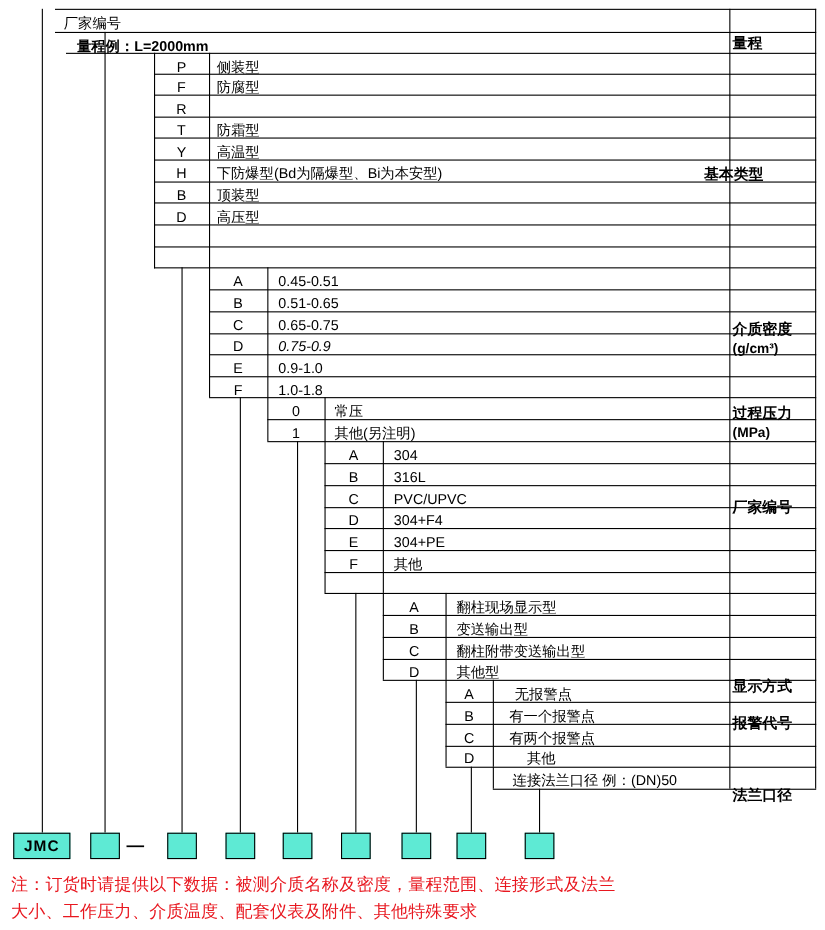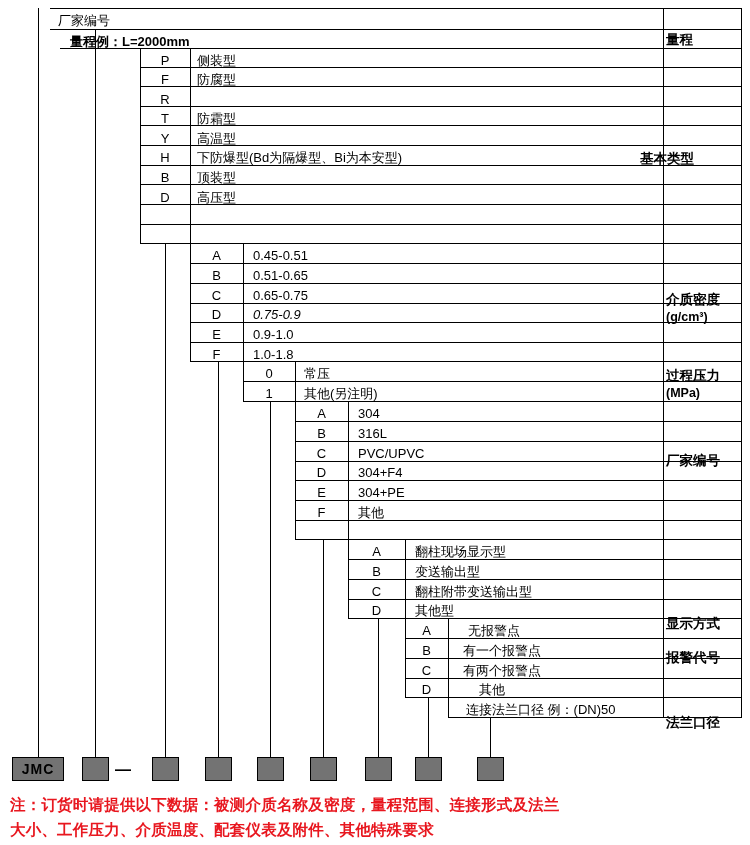--- a/index.html
+++ b/index.html
@@ -39,21 +39,21 @@
     line-height:17px;
     white-space:nowrap;
   }
   .grouplabel .sub{font-weight:bold;font-size:12.5px;}
 
   
   .bbox{
     position:absolute;
     border:1px solid #000;
     box-sizing:border-box;
-    background:#737373;
+    background:#5eead4;
   }
   .bbox.jmc{
     font-size:14px;
     font-weight:bold;
     text-align:center;
     line-height:23px;
     letter-spacing:1px;
   }
   .dash{
     position:absolute;
@@ -63,21 +63,21 @@
   }
 
   
   .note{
     position:absolute;
     left:10px;
     top:792px;
     width:735px;
     color:#e8171f;
     font-size:15.5px;
-    font-weight:bold;
+    font-weight:normal;
     line-height:25px;
     letter-spacing:0.2px;
   }
 </style>
 </head>
 <body>
 
 <div class="wrap">
 
   <div class="h-line" style="left:50px;top:8px;width:692px;"></div>

